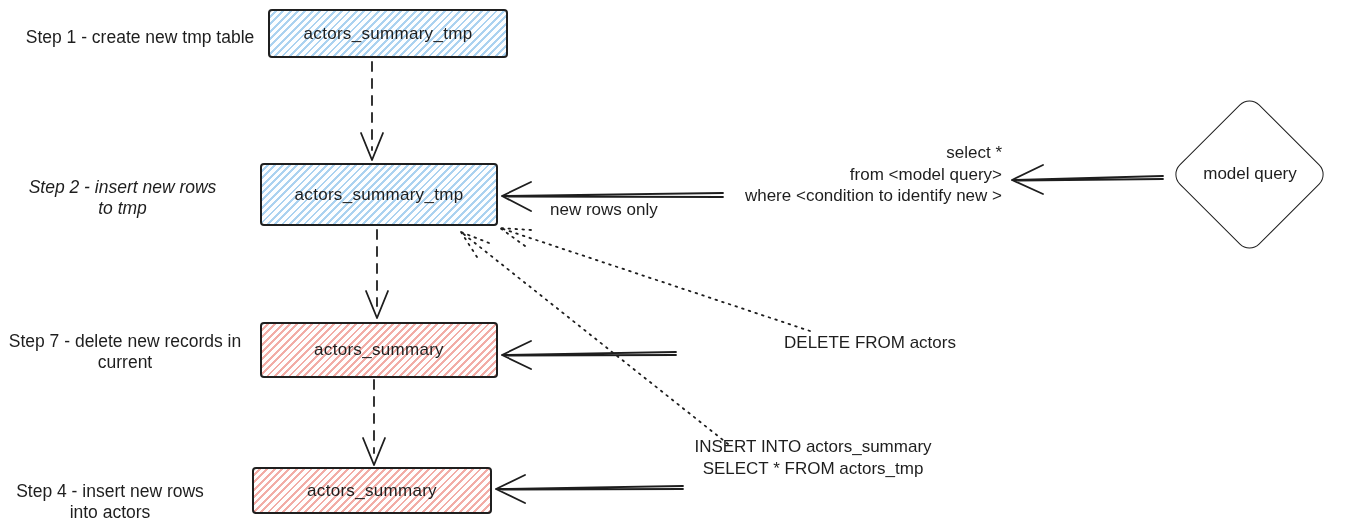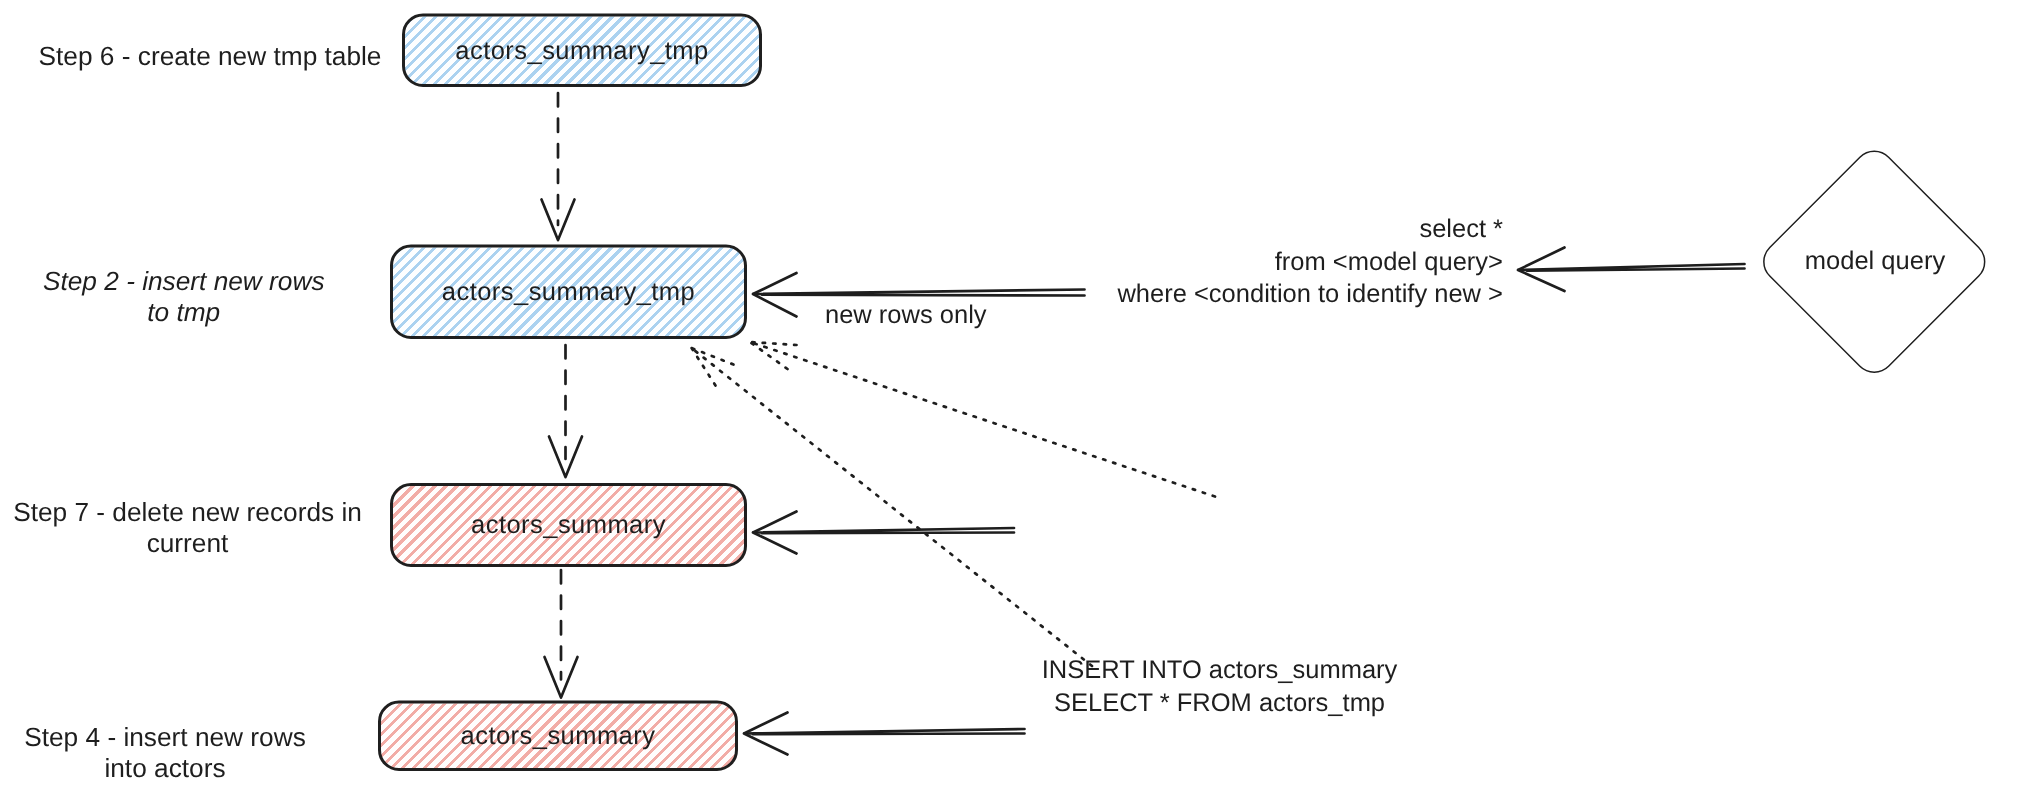--- a/index.html
+++ b/index.html
@@ -5,21 +5,21 @@
   * { margin:0; padding:0; box-sizing:border-box; }
   html,body { background:#ffffff; }
   body {
     font-family:"Liberation Sans","DejaVu Sans",sans-serif;
     color:#1e1e1e;
   }
   .canvas { position:relative; width:1345px; height:528px; background:#fff; overflow:hidden; }
   svg.connectors { position:absolute; left:0; top:0; }
 
   .node {
-    position:absolute; border:2px solid #1f1f1f; border-radius:14px;
+    position:absolute; border:2px solid #1f1f1f; border-radius:4px;
     display:flex; align-items:center; justify-content:center;
     font-size:17px; letter-spacing:.3px; font-weight:500;
   }
   .hatch-blue {
     background:
       repeating-linear-gradient(135deg,
         rgba(255,255,255,0) 0px, rgba(255,255,255,0) 3.2px,
         #abd2f0 3.2px, #abd2f0 5.2px),
       #fdfeff;
   }
@@ -95,21 +95,21 @@
     <g stroke-dasharray="1.6 5.4">
       <path d="M728 444 L461 232"></path>
       <path d="M477 257 L461 232 M489 243 L461 232"></path>
     </g>
   </svg>
 
   <div class="diamond"></div>
   <div class="diamond-label">model query</div>
 
   <div class="steplabel" style="left:12px; top:27px; width:256px;">
-    <div>Step 6 - create new tmp table</div>
+    <div>Step 1 - create new tmp table</div>
   </div>
   <div class="steplabel" style="left:10px; top:177px; width:225px;font-style:italic;">
     <div>Step 2 - insert new rows</div>
     <div>to tmp</div>
   </div>
   <div class="steplabel" style="left:5px; top:331px; width:240px;">
     <div>Step 7 - delete new records in</div>
     <div>current</div>
   </div>
   <div class="steplabel" style="left:0px; top:481px; width:220px;">
@@ -132,20 +132,21 @@
 
   <div class="ann" style="left:550px; top:199px; width:110px; text-align:left;">new rows only</div>
 
   <div class="ann" style="left:702px; top:142px; width:300px;text-align:right;">
     <div>select *</div>
     <div>from &lt;model query&gt;</div>
     <div>where &lt;condition to identify new &gt;</div>
   </div>
 
   <div class="ann" style="left:655px; top:332px; width:430px;">
+    <div>DELETE FROM actors</div>
   </div>
 
   <div class="ann" style="left:663px; top:436px; width:300px;">
     <div>INSERT INTO actors_summary</div>
     <div>SELECT * FROM actors_tmp</div>
   </div>
 
 </div>
 
 </body></html>

